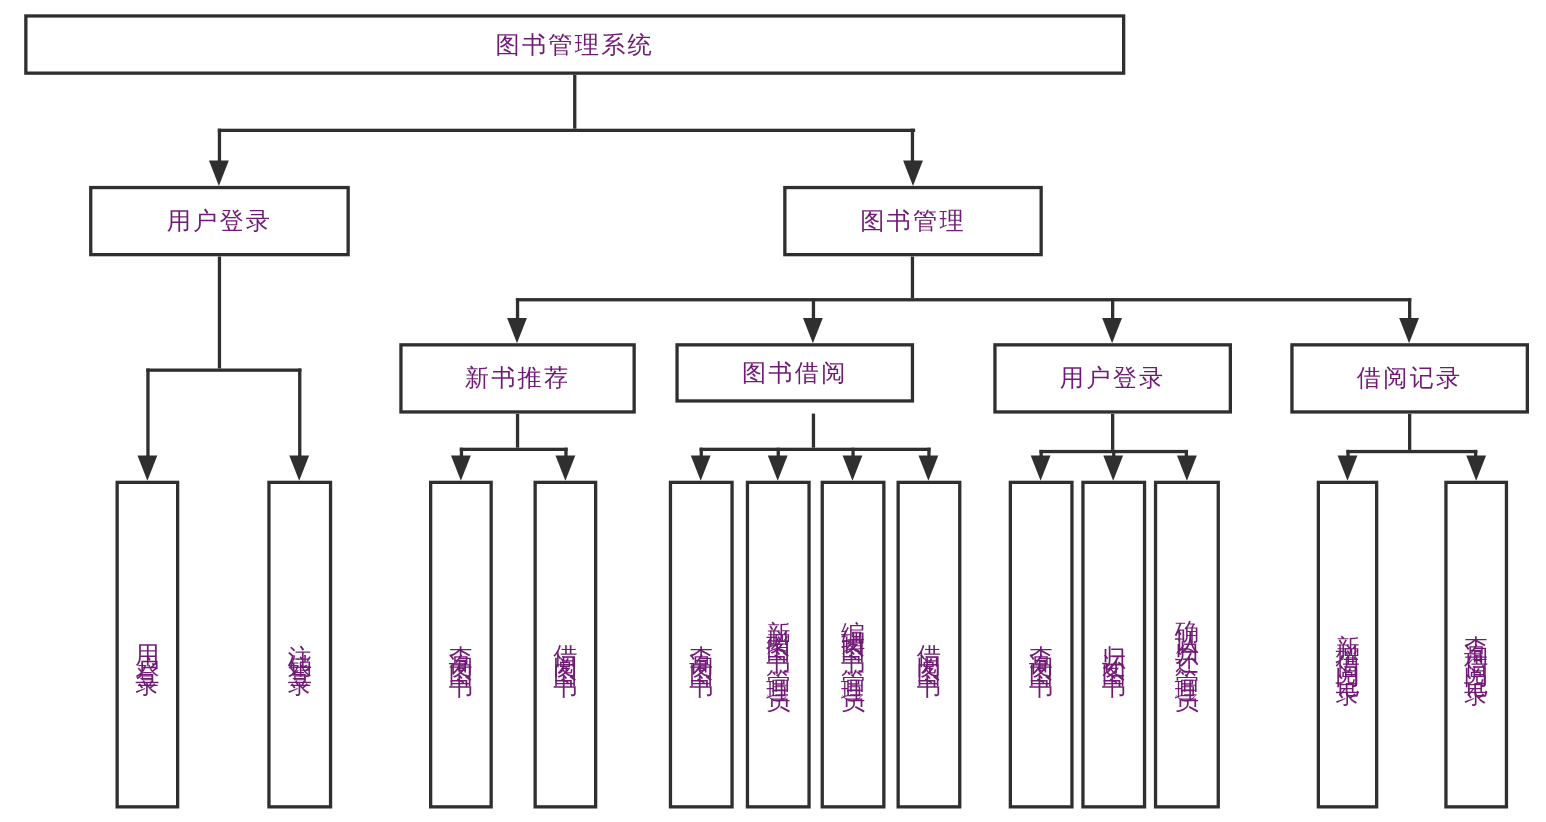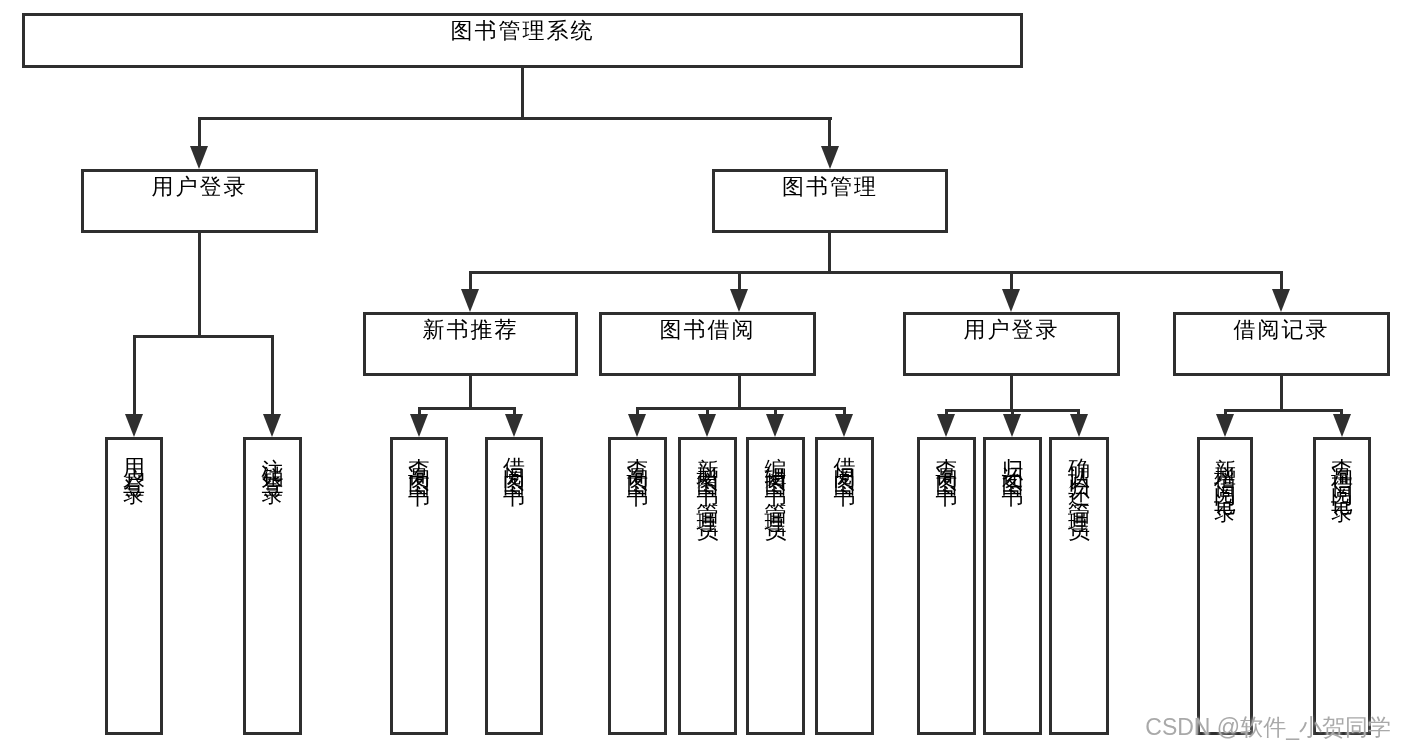--- a/index.html
+++ b/index.html
@@ -9,22 +9,23 @@
     background:#ffffff;
     font-family:"Liberation Sans", sans-serif;
     overflow:hidden;
   }
   .box{
     position:absolute;
     border:3px solid #2f2f2f;
     background:#ffffff;
     box-sizing:border-box;
     display:flex;
+    align-items:center;
     justify-content:center;
-    color:#000000;
+    color:#701a75;
   }
   .box .lbl{
     font-size:22px;
     letter-spacing:2px;
     white-space:nowrap;
   }
   .box.v .lbl{
     writing-mode:vertical-rl;
     text-orientation:mixed;
     letter-spacing:9px;
@@ -119,21 +120,21 @@
   <div class="box" style="left:81px;top:169px;width:237px;height:64px">
     <span class="lbl">用户登录</span>
   </div>
   <div class="box" style="left:712px;top:169px;width:236px;height:64px">
     <span class="lbl">图书管理</span>
   </div>
 
   <div class="box" style="left:363px;top:312px;width:215px;height:64px">
     <span class="lbl">新书推荐</span>
   </div>
-  <div class="box" style="left:599px;top:312px;width:217px;height:64px">
+  <div class="box" style="left:614px;top:312px;width:217px;height:54px">
     <span class="lbl">图书借阅</span>
   </div>
   <div class="box" style="left:903px;top:312px;width:217px;height:64px">
     <span class="lbl">用户登录</span>
   </div>
   <div class="box" style="left:1173px;top:312px;width:217px;height:64px">
     <span class="lbl">借阅记录</span>
   </div>
 
   <div class="box v" style="left:105px;top:437px;width:58px;height:298px">
@@ -173,15 +174,14 @@
     <span class="lbl">确认归还（管理员）</span>
   </div>
 
   <div class="box v" style="left:1197px;top:437px;width:56px;height:298px">
     <span class="lbl">新增借阅记录</span>
   </div>
   <div class="box v" style="left:1313px;top:437px;width:58px;height:298px">
     <span class="lbl">查询借阅记录</span>
   </div>
 
-  <div class="watermark">CSDN @软件_小贺同学</div>
 
 </div>
 
 </body></html>

